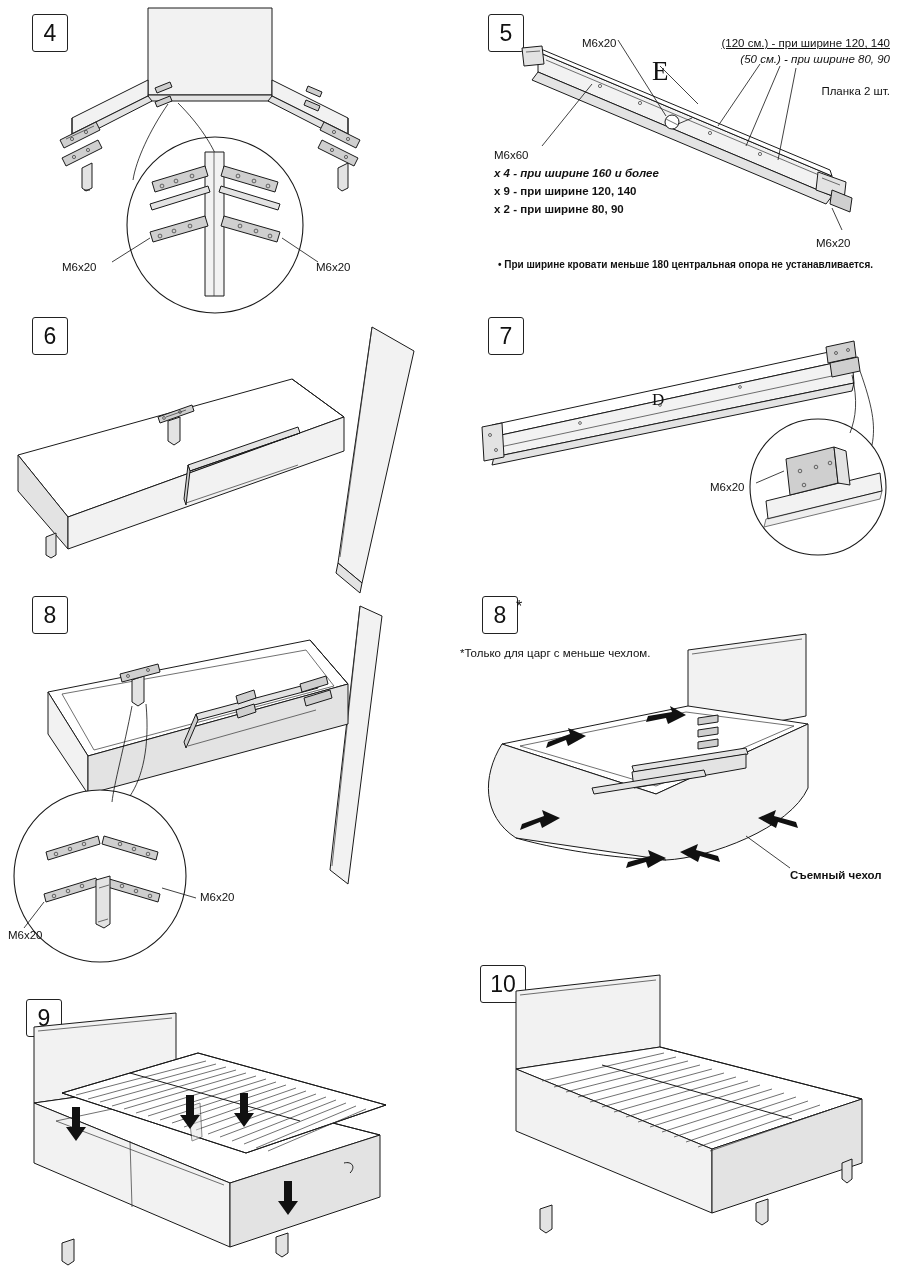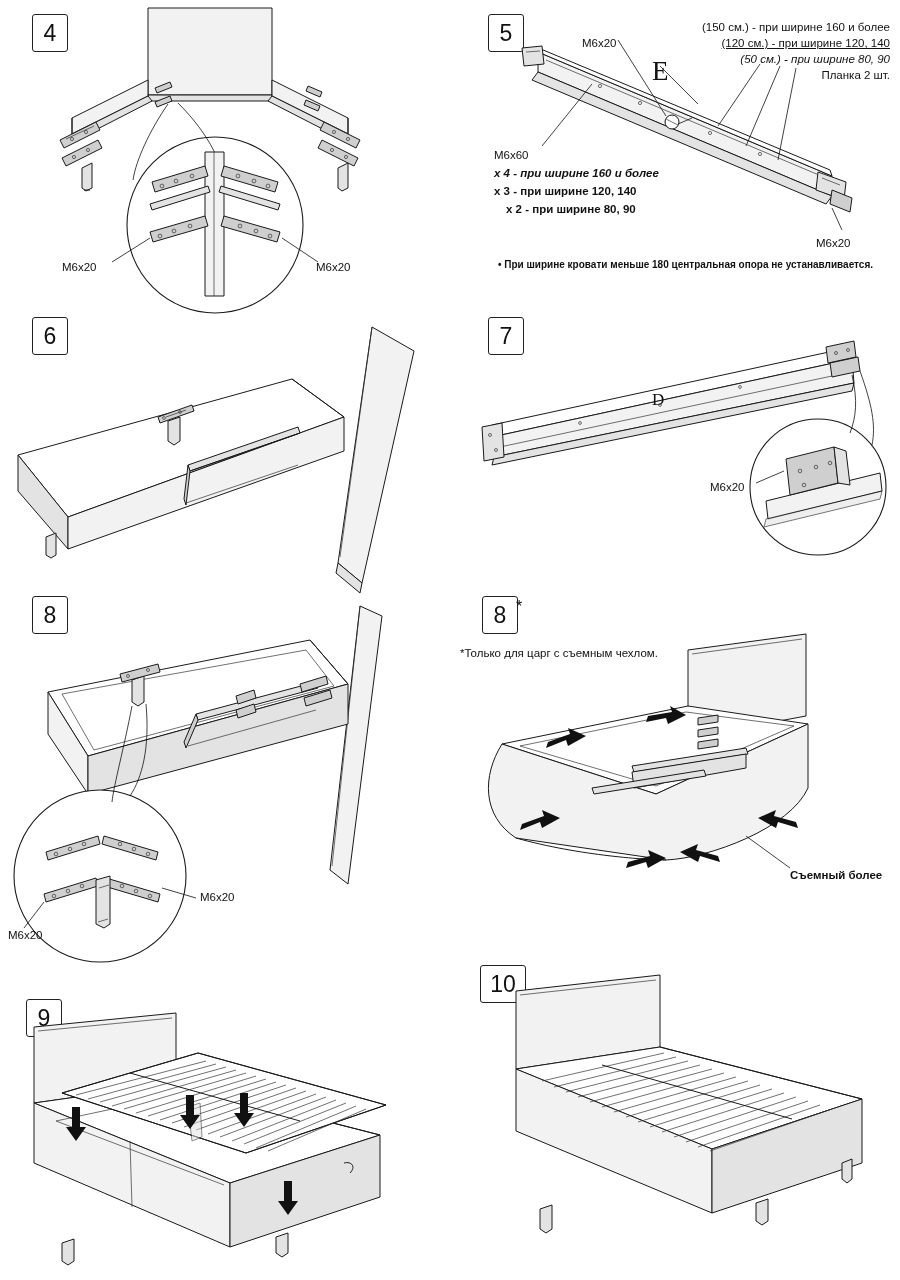--- a/index.html
+++ b/index.html
@@ -196,29 +196,28 @@
       <path class="ln-lead" d="M300 64 L258 126"></path>
       <path class="ln-lead" d="M320 66 L286 146"></path>
       <path class="ln-lead" d="M336 68 L318 160"></path>
       <path class="ln-lead" d="M82 146 L132 84"></path>
       <path class="ln-lead" d="M372 208 L382 230"></path>
     </svg>
 
     <div class="lbl" style="left:122px;top:36px;">M6x20</div>
     <div class="lbl big" style="left:192px;top:54px;">E</div>
 
-    <div class="lbl right" style="left:0;top:20px;width:430px;">(150 см.) - при ширине 160 и более</div>
     <div class="lbl right" style="left:0;top:36px;width:430px;text-decoration:underline;">(120 см.) - при ширине 120, 140</div>
     <div class="lbl right" style="left:0;top:52px;width:430px;font-style:italic;">(50 см.) - при ширине 80, 90</div>
-    <div class="lbl right" style="left:0;top:68px;width:430px;">Планка 2 шт.</div>
+    <div class="lbl right" style="left:0;top:84px;width:430px;">Планка 2 шт.</div>
 
     <div class="lbl" style="left:34px;top:148px;">M6x60</div>
     <div class="lbl bold" style="left:34px;top:166px;font-style:italic;">х 4 - при ширине 160 и более</div>
-    <div class="lbl bold" style="left:34px;top:184px;">х 3 - при ширине 120, 140</div>
-    <div class="lbl bold" style="left:34px;top:202px;margin-left:12px;">х 2 - при ширине 80, 90</div>
+    <div class="lbl bold" style="left:34px;top:184px;">х 9 - при ширине 120, 140</div>
+    <div class="lbl bold" style="left:34px;top:202px;">х 2 - при ширине 80, 90</div>
 
     <div class="lbl" style="left:356px;top:236px;">M6x20</div>
     <div class="lbl small" style="left:38px;top:258px;">• При ширине кровати меньше 180 центральная опора не устанавливается.</div>
   </div>
 
   <div class="step" style="left:0;top:305px;width:460px;height:290px;">
     <div class="step-badge" style="left:32px;top:12px;">6</div>
 
     <svg width="460" height="290">
 
@@ -348,21 +347,21 @@
     </svg>
 
     <div class="lbl" style="left:200px;top:302px;">M6x20</div>
     <div class="lbl" style="left:8px;top:340px;">M6x20</div>
   </div>
 
   <div class="step" style="left:460px;top:588px;width:440px;height:400px;">
     <div class="step-badge" style="left:22px;top:8px;">8</div>
     <div class="badge-star" style="left:56px;top:10px;">*</div>
 
-    <div class="lbl" style="left:0px;top:58px;">*Только для царг с съемным чехлом.</div>
+    <div class="lbl" style="left:0px;top:58px;">*Только для царг с меньше чехлом.</div>
 
     <svg width="440" height="400">
 
       <path class="fill-lt" d="M228 62 L346 46 L346 128 L228 150 Z"></path>
       <path class="ln-thin" d="M232 66 L342 51"></path>
 
       <path class="fill-w" d="M42 156 L228 118 L348 136 L196 206 Z"></path>
       <path class="ln-thin" d="M60 158 L226 124 L334 138 L196 198 Z"></path>
 
       <path class="fill-lt" d="M42 156 C 22 188, 22 228, 56 250 L206 272 C 250 270, 330 240, 348 200 L348 136 L196 206 Z"></path>
@@ -379,21 +378,21 @@
       <path class="arrow" d="M188 128 L212 124 L210 118 L226 127 L208 136 L206 130 L186 134 Z"></path>
       <path class="arrow" d="M88 154 L110 146 L108 140 L126 148 L108 158 L106 152 L86 160 Z"></path>
       <path class="arrow" d="M62 236 L84 228 L82 222 L100 230 L82 240 L80 234 L60 242 Z"></path>
       <path class="arrow" d="M336 234 L314 228 L316 222 L298 230 L316 240 L318 234 L338 240 Z"></path>
       <path class="arrow" d="M168 274 L190 268 L188 262 L206 270 L188 280 L186 274 L166 280 Z"></path>
       <path class="arrow" d="M258 268 L236 262 L238 256 L220 264 L238 274 L240 268 L260 274 Z"></path>
 
       <path class="ln-lead" d="M286 248 L330 280"></path>
     </svg>
 
-    <div class="lbl bold" style="left:330px;top:280px;">Съемный более</div>
+    <div class="lbl bold" style="left:330px;top:280px;">Съемный чехол</div>
   </div>
 
   <div class="step" style="left:0;top:985px;width:470px;height:295px;">
     <div class="step-badge" style="left:26px;top:14px;">9</div>
 
     <svg width="470" height="295">
 
       <path class="fill-lt" d="M34 42 L176 28 L176 98 L34 118 Z"></path>
       <path class="ln-thin" d="M38 46 L172 33"></path>
 

